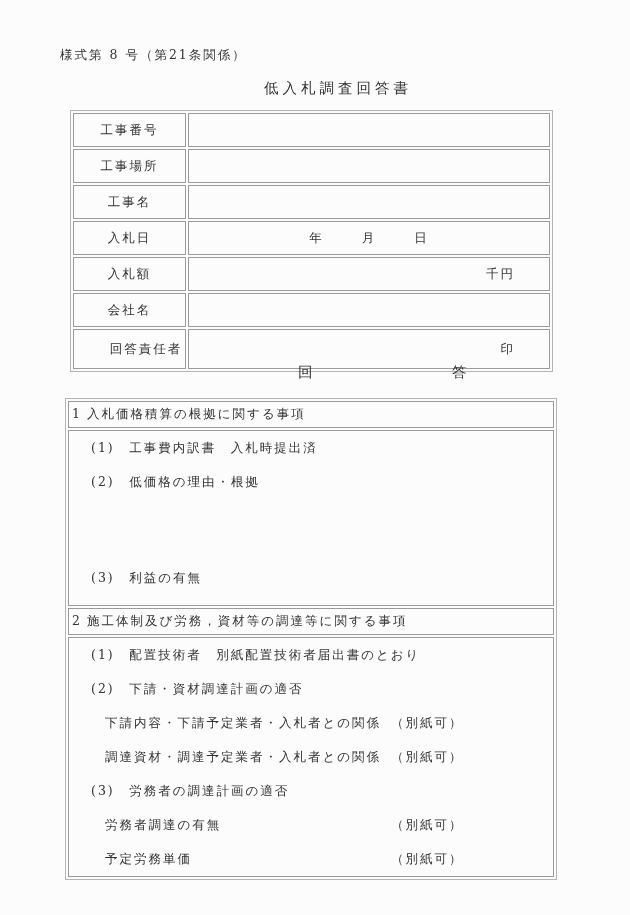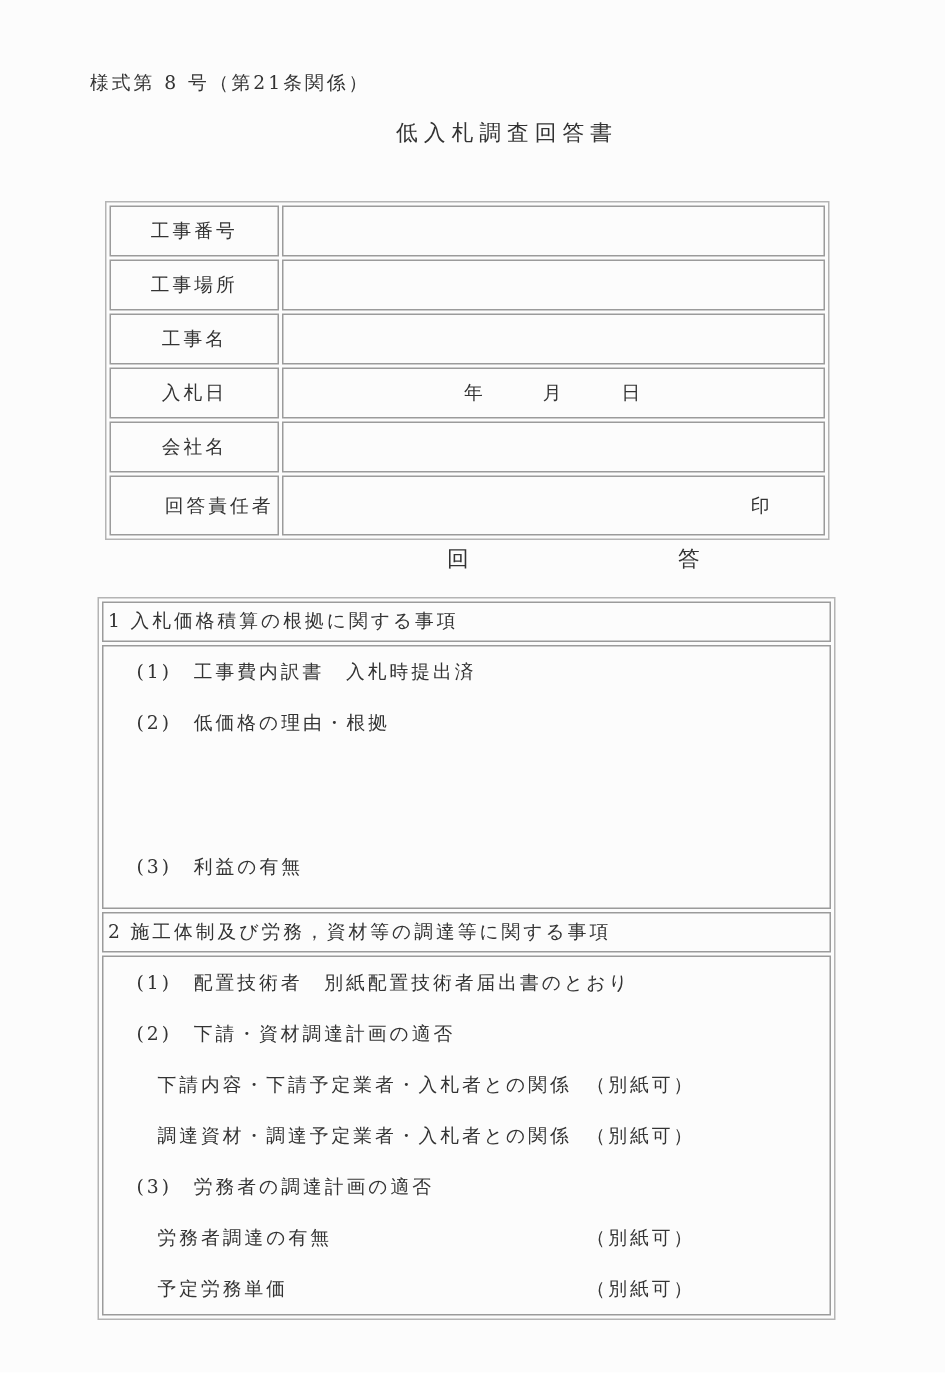--- a/index.html
+++ b/index.html
@@ -30,21 +30,21 @@
     text-align: center;
     font-size: 14.5px;
     letter-spacing: 4px;
     margin-left: 46px;
   }
 
   
   table.t1 {
     position: absolute;
     left: 70px;
-    top: 134px;
+    top: 110px;
     width: 483px;
     border-collapse: separate;
     border-spacing: 2px;
     border: 1px solid #b4b4b4;
     background: #fcfcfc;
   }
   table.t1 td {
     border: 1px solid #9b9b9b;
     height: 28px;
     box-sizing: content-box;
@@ -153,20 +153,24 @@
         <td class="lbl">入札日</td>
         <td class="val">
           <div class="date-group">
             <span>年</span>
             <span>月</span>
             <span>日</span>
           </div>
         </td>
       </tr>
       <tr>
+        <td class="lbl">入札額</td>
+        <td class="val right">千円</td>
+      </tr>
+      <tr>
         <td class="lbl">会社名</td>
         <td class="val"></td>
       </tr>
       <tr class="tall">
         <td class="lbl">回答責任者</td>
         <td class="val right">印</td>
       </tr>
     </tbody>
   </table>
 

